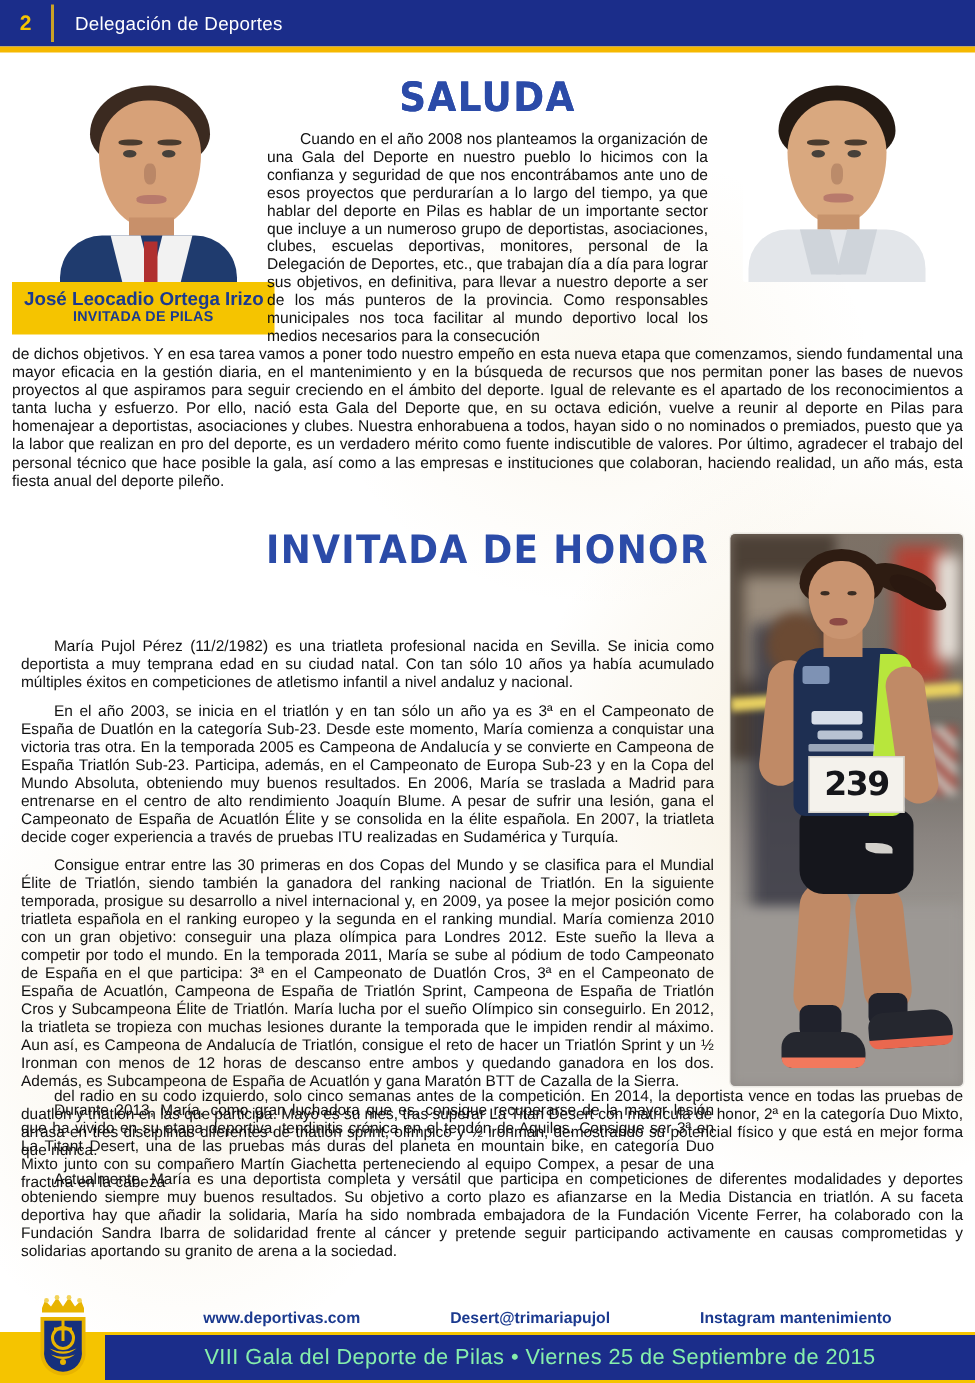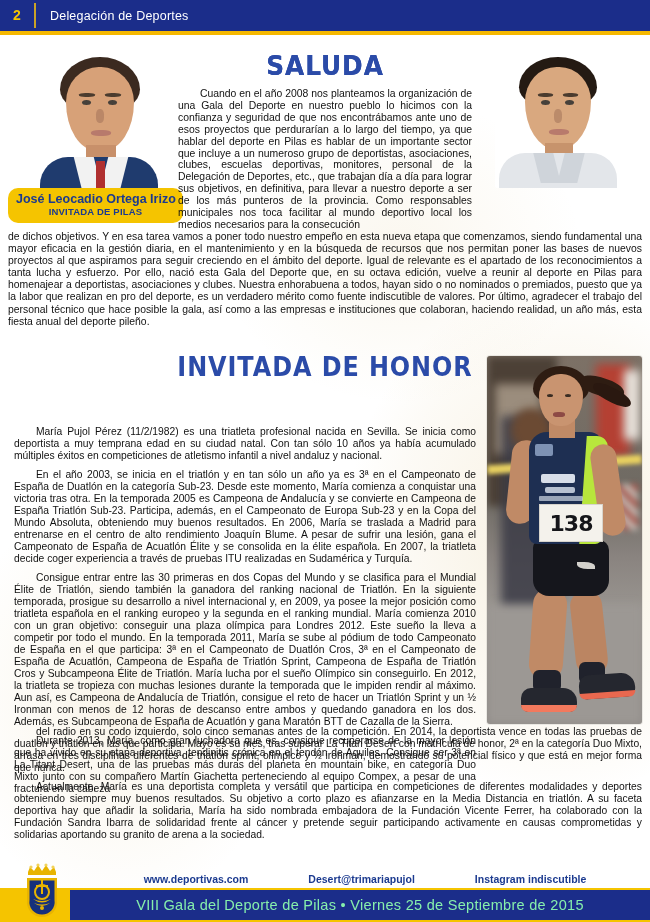--- a/index.html
+++ b/index.html
@@ -76,21 +76,20 @@
 
   #portrait-alcalde{left:38px;top:53px;width:122px;height:137px;}
   #portrait-concejal{left:495px;top:55px;width:125px;height:133px;}
 
   .nameplate{
     position:absolute;
     background:#f5c400;
     text-align:center;
     padding:4px 8px 5px;
     box-sizing:border-box;
-    border-radius:10px;
   }
   .nameplate .pname{
     color:#1b3a8f;font-weight:bold;font-size:12.5px;line-height:14px;white-space:nowrap;
   }
   .nameplate .prole{
     color:#1b3a8f;font-weight:bold;font-size:9.5px;line-height:12px;letter-spacing:.2px;
   }
   #nameplate-alcalde{left:8px;top:188px;width:175px;}
   #nameplate-concejal{left:460px;top:188px;width:182px;}
 
@@ -285,21 +284,21 @@
     <div class="r-swoosh"></div>
     <div class="r-armL"></div>
     <div class="r-torso"></div>
     <div class="r-stripe"></div>
     <div class="r-armR"></div>
     <div class="r-logo4"></div>
     <div class="r-logo1"></div>
     <div class="r-logo2"></div>
     <div class="r-logo3"></div>
     <div class="r-bib">
-      <span>138</span>
+      <span>239</span>
     </div>
     <div class="r-neck"></div>
     <div class="r-hair"></div>
     <div class="r-head"></div>
     <div class="r-eyeL"></div>
     <div class="r-eyeR"></div>
     <div class="r-mouth"></div>
     <div class="r-pony"></div>
     <div class="r-pony2"></div>
   </div>
@@ -312,21 +311,21 @@
   </div>
 
   <div class="invitada-wide">
     <p>del radio en su codo izquierdo, solo cinco semanas antes de la competición. En 2014, la deportista vence en todas las pruebas de duatlón y triatlón en las que participa. Mayo es su mes, tras superar La Titan Desert con matrícula de honor, 2ª en la categoría Duo Mixto, arrasa en tres disciplinas diferentes de triatlón sprint, olímpico y ½ ironman, demostrando su potencial físico y que está en mejor forma que nunca.</p>
     <p>Actualmente, María es una deportista completa y versátil que participa en competiciones de diferentes modalidades y deportes obteniendo siempre muy buenos resultados. Su objetivo a corto plazo es afianzarse en la Media Distancia en triatlón. A su faceta deportiva hay que añadir la solidaria, María ha sido nombrada embajadora de la Fundación Vicente Ferrer, ha colaborado con la Fundación Sandra Ibarra de solidaridad frente al cáncer y pretende seguir participando activamente en causas comprometidas y solidarias aportando su granito de arena a la sociedad.</p>
   </div>
 
   <div class="links-row">
     <span class="lnk">www.deportivas.com</span>
     <span class="lnk">Desert@trimariapujol</span>
-    <span class="lnk">Instagram indiscutible</span>
+    <span class="lnk">Instagram mantenimiento</span>
   </div>
 
   <div class="footer-band"></div>
   <div class="footer-blue">
     <div class="ftext">VIII Gala del Deporte de Pilas • Viernes 25 de Septiembre de 2015</div>
   </div>
 
   <svg class="crest" viewBox="0 0 48 56">
     <g>
       <path d="M10 9 L12 4 L16 8 L20 2 L24 8 L28 2 L32 8 L36 4 L38 9 Z" fill="#e8b400"></path>

